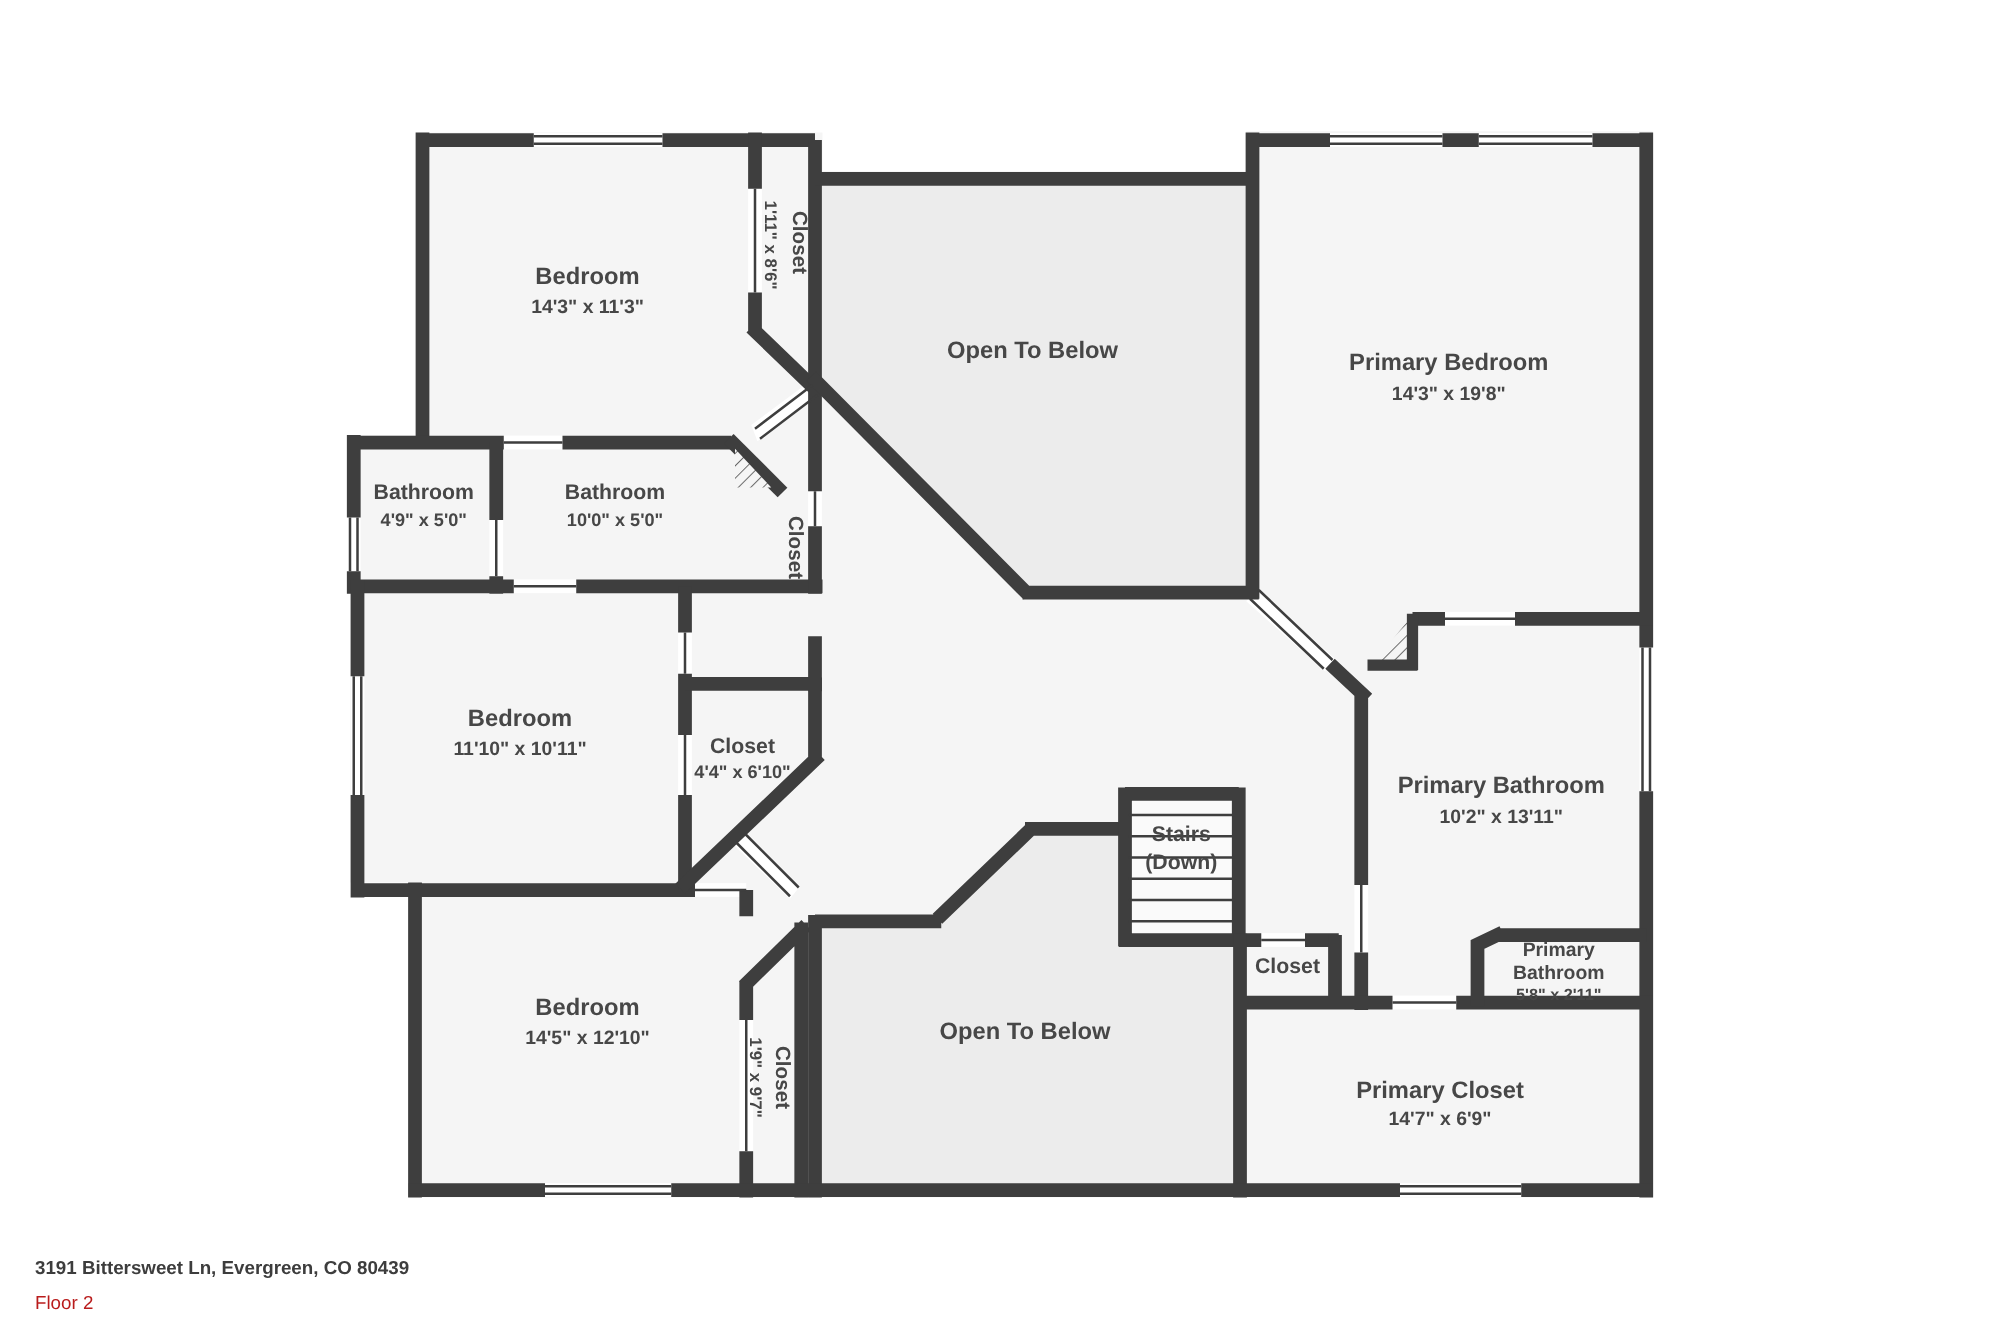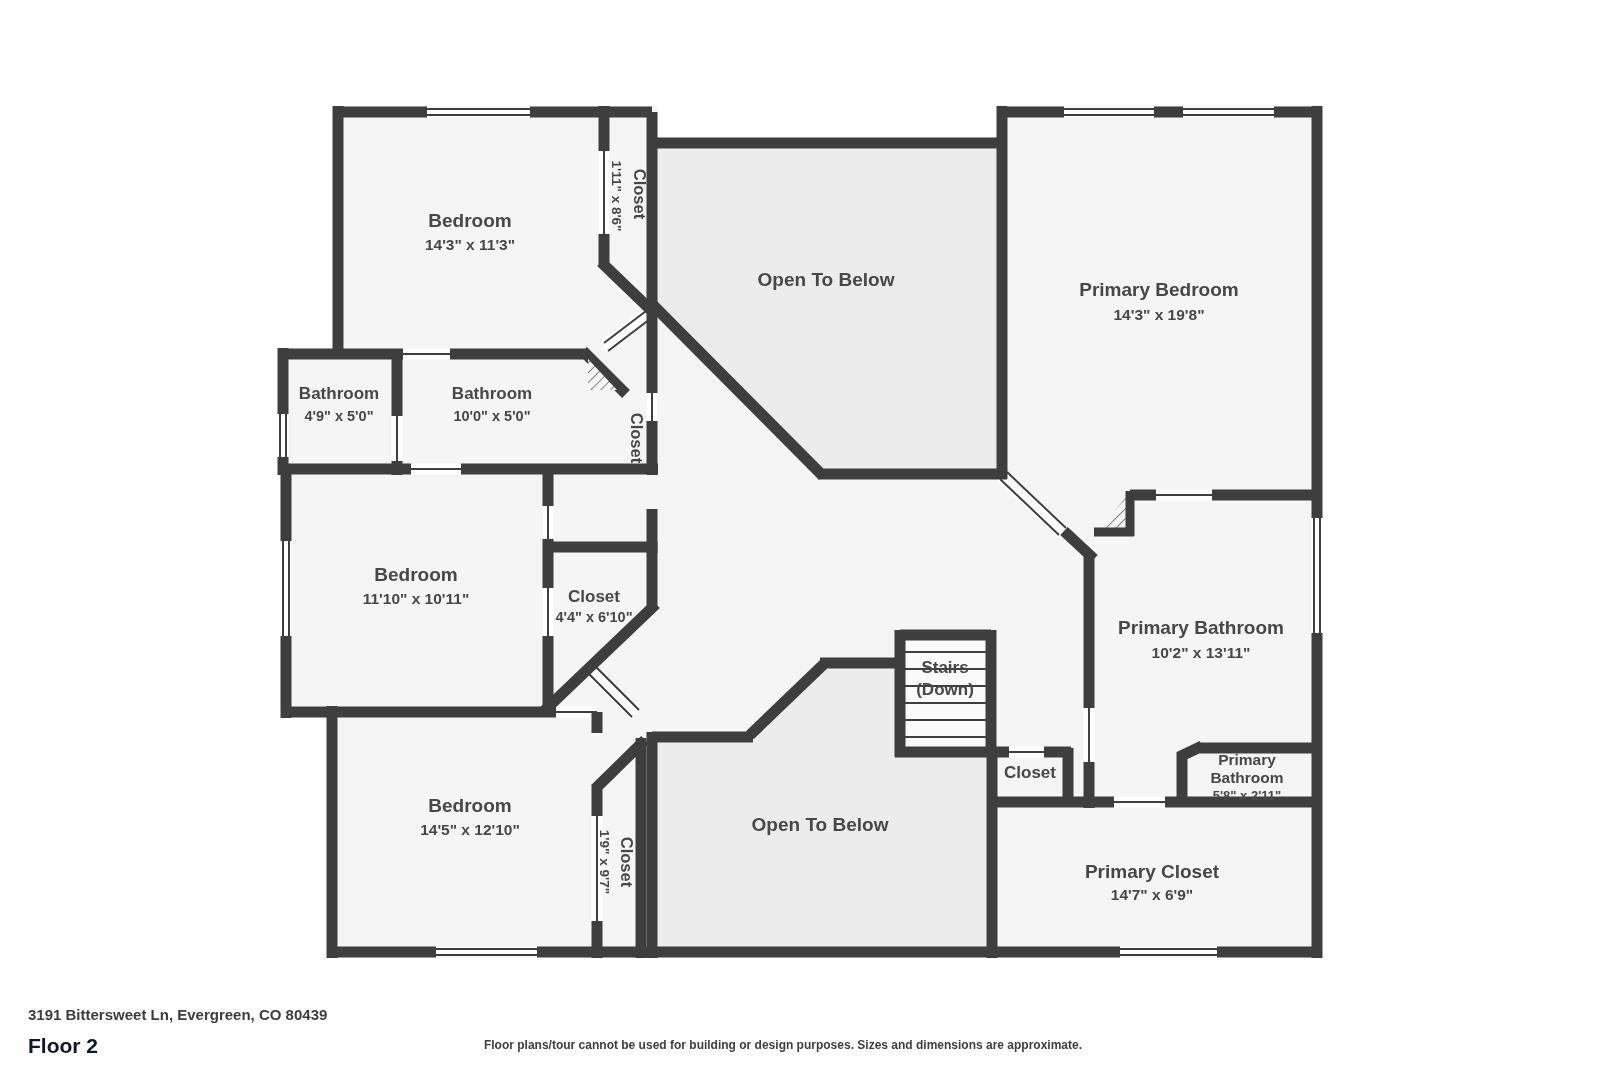--- a/index.html
+++ b/index.html
@@ -5,21 +5,21 @@
   html,body{margin:0;padding:0;background:#ffffff;}
   .page{position:relative;width:1600px;height:1066px;background:#ffffff;overflow:hidden;
         font-family:"Liberation Sans", sans-serif;}
   svg{display:block;}
   .room-name{font-family:"Liberation Sans",sans-serif;font-weight:bold;fill:#474747;}
   .room-dims{font-family:"Liberation Sans",sans-serif;font-weight:bold;fill:#474747;}
   .fs19{font-size:19px;} .fs17{font-size:17px;} .fs16{font-size:16.5px;}
   .fs15{font-size:15.5px;} .fs14{font-size:14.5px;}
   .fs13{font-size:13.5px;} .fs13b{font-size:13px;}
   .footer-address{position:absolute;left:28px;top:1006px;font-size:15px;font-weight:bold;color:#3d3d3d;text-align:right;}
-  .footer-floor{position:absolute;left:28px;top:1034px;font-size:21px;font-weight:bold;color:#0f172a;}
+  .footer-floor{position:absolute;left:28px;top:1034px;font-size:15px;font-weight:normal;color:#b91c1c;}
   .footer-disclaimer{position:absolute;left:400px;top:1038px;width:766px;text-align:center;
         font-size:12px;font-weight:bold;color:#3f3f3f;}
   .watermark{position:absolute;right:8px;top:1026px;font-size:30px;font-weight:normal;
         color:#7f1d1d;letter-spacing:0.5px;margin-top:41px;}
 </style>
 </head>
 <body>
 
 <div class="page">
 
@@ -159,16 +159,15 @@
 
     <text class="room-name fs19" x="820" y="831">Open To Below</text>
 
     <text class="room-name fs19" x="1152" y="878">Primary Closet</text>
     <text class="room-dims fs15" x="1152" y="900">14'7" x 6'9"</text>
   </g>
 </svg>
 
   <div class="footer-address">3191 Bittersweet Ln, Evergreen, CO 80439</div>
   <div class="footer-floor">Floor 2</div>
-  <div class="footer-disclaimer">Floor plans/tour cannot be used for building or design purposes. Sizes and dimensions are approximate.</div>
   <div class="watermark">REcolorado</div>
 
 </div>
 
 </body></html>

